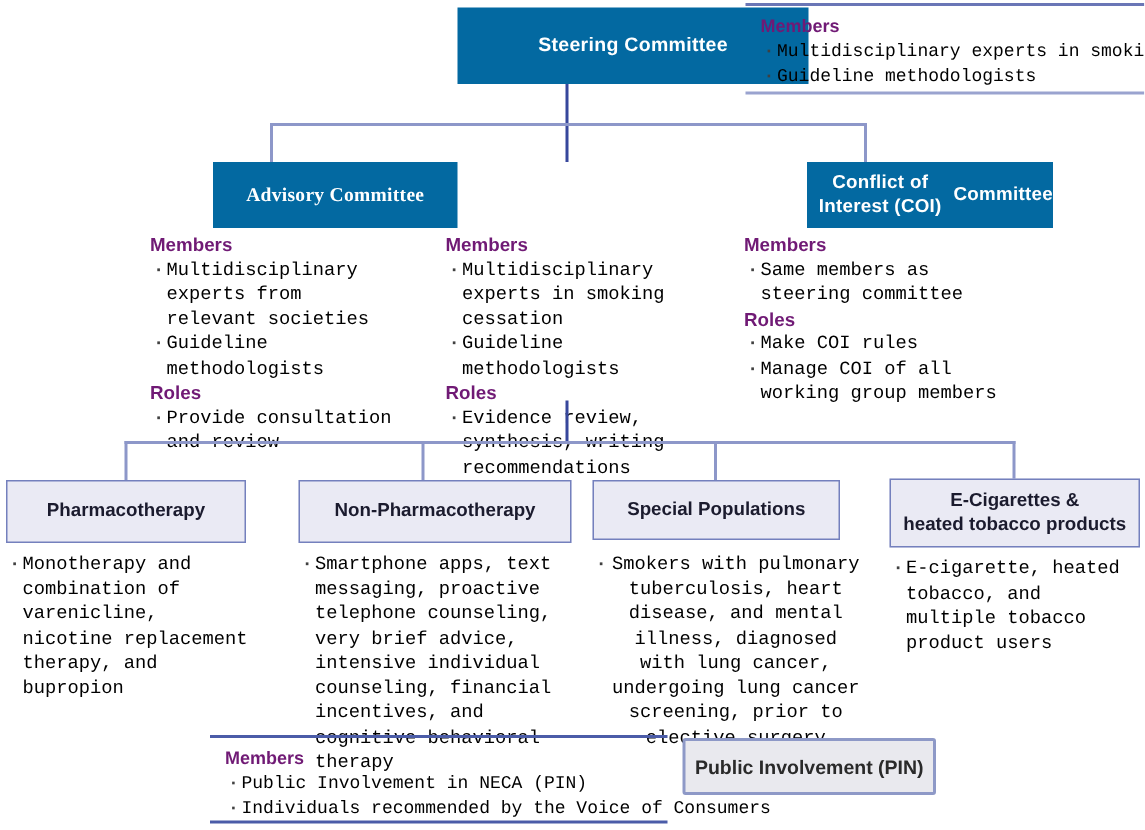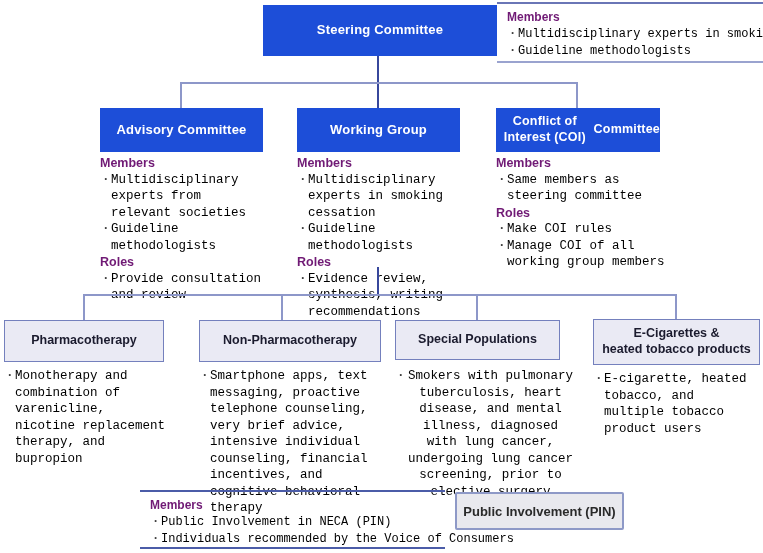--- a/index.html
+++ b/index.html
@@ -1,23 +1,23 @@
 <!DOCTYPE html>
 <html><head>
 <meta charset="utf-8">
 <style>
   html,body{margin:0;padding:0;background:#ffffff;}
   .canvas{
     position:relative; width:763px; height:553px; background:#ffffff;
     font-family:"Liberation Sans", sans-serif; color:#3f3f3f; overflow:hidden;
   }
   .navy-box{
-    position:absolute; background:#1d4ed8; color:#ffffff;
+    position:absolute; background:#0369a1; color:#ffffff;
     display:flex; align-items:center; justify-content:center; text-align:center;
-    font-weight:bold; font-size:13px; line-height:1.25; letter-spacing:.2px;
+    font-weight:bold; font-size:13px; line-height:1.25; letter-spacing:.2px;margin-left:42px;
   }
   .light-box{
     position:absolute; background:#eaeaf4; border:1.5px solid #7480bd;
     display:flex; flex-direction:column; align-items:center; justify-content:center; text-align:center;
     font-weight:bold; font-size:12.5px; line-height:1.25; color:#1b1b2e; box-sizing:border-box;
   }
   .pin-box{
     position:absolute; background:#e9e9ee; border:2px solid #8e99c7; border-radius:2px;
     display:flex; align-items:center; justify-content:center; text-align:center;
     font-weight:bold; font-size:13px; color:#2a2a2a; box-sizing:border-box;
@@ -48,25 +48,22 @@
     <div class="hd">Members</div>
     <div class="bullet">Multidisciplinary experts in smoking cessation</div>
     <div class="bullet">Guideline methodologists</div>
   </div>
 
   <div class="ln-dark" style="left:377px;top:56px;width:2px;height:52px;"></div>
   <div class="ln" style="left:180px;top:82px;width:398px;height:2px;"></div>
   <div class="ln" style="left:180px;top:82px;width:2px;height:26px;"></div>
   <div class="ln" style="left:576px;top:82px;width:2px;height:26px;"></div>
 
-  <div class="navy-box" style="left:100px;top:108px;width:163px;height:44px;">
+  <div class="navy-box" style="left:100px;top:108px;width:163px;height:44px;font-family:Liberation Serif, serif;">
     <span>Advisory Committee</span>
-  </div>
-  <div class="navy-box" style="left:297px;top:108px;width:163px;height:44px;">
-    <span>Working Group</span>
   </div>
   <div class="navy-box" style="left:496px;top:108px;width:164px;height:44px;flex-direction:row;font-size:12.5px;">
     <span>Conflict of Interest (COI)</span>
     <span>Committee</span>
   </div>
 
   <div class="txt" style="left:100px;top:155px;width:165px;">
     <div class="hd">Members</div>
     <div class="bullet">Multidisciplinary experts from relevant societies</div>
     <div class="bullet">Guideline methodologists</div>

